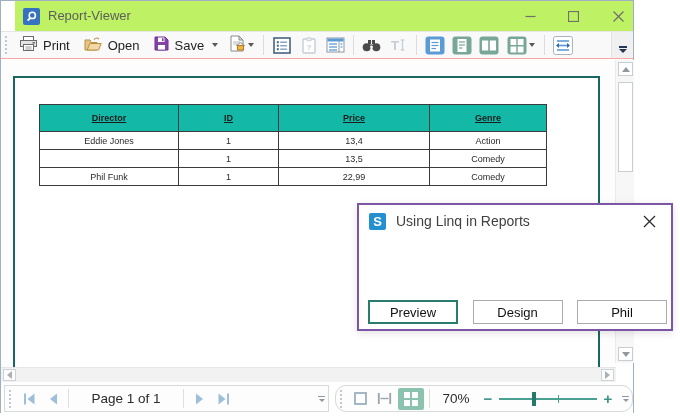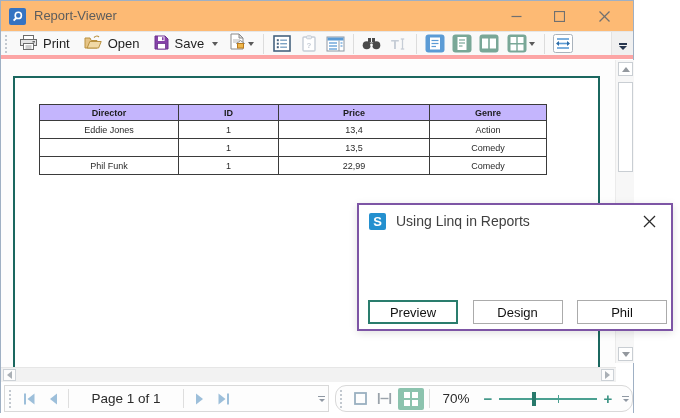--- a/index.html
+++ b/index.html
@@ -5,32 +5,32 @@
   * { margin:0; padding:0; box-sizing:border-box; }
   html,body { width:680px; height:418px; background:#ffffff; overflow:hidden;
               font-family:"Liberation Sans", sans-serif; }
   #screen { position:absolute; left:0; top:0; width:680px; height:418px; background:#ffffff; }
 
   
   .main-window { position:absolute; left:0; top:0; width:634px; height:413px;
                  background:#ffffff; border:1px solid #9fb0c4; }
 
   
-  .titlebar { position:absolute; left:0; top:0; right:0; height:30px; background:#fdba74; }
+  .titlebar { position:absolute; left:14px; top:0; right:0; height:30px; background:#bef264; }
   .app-icon { position:absolute; left:8px; top:7px; width:17px; height:17px; border-radius:2px;
               background:#3573c2; display:flex; align-items:center; justify-content:center; }
   .title-text { position:absolute; left:33px; top:0; height:30px; line-height:30px;
                 font-size:13px; color:#5d5d5d; }
   .win-btn { position:absolute; top:0; width:40px; height:30px; display:flex;
              align-items:center; justify-content:center; }
   .wb-min { left:495px; } .wb-max { left:538px; } .wb-close { left:583px; }
 
   
   .toolbar { position:absolute; left:0; top:30px; right:0; height:28px; background:#f9f9f9;
-             border-top:1px solid #e6e6e6; border-bottom:4px solid #fca5a5;
+             border-top:1px solid #e6e6e6; border-bottom:1px solid #fca5a5;
              display:flex; align-items:center; }
   .grip { width:4px; height:18px; border-left:2px dotted #c2c8cf; margin:0 4px 0 4px; }
   .tb-btn { display:flex; align-items:center; gap:6px; height:24px; padding:0 7px;
             font-size:13px; color:#1f1f1f; }
   .tb-caret { width:0; height:0; border-left:3.5px solid transparent; border-right:3.5px solid transparent;
               border-top:4px solid #5a5a5a; margin-left:2px; }
   .tb-sep { width:1px; height:20px; background:#dcdcdc; margin:0 4px; }
   .tb-icon { width:27px; height:24px; display:flex; align-items:center; justify-content:center; }
   .tb-split { display:flex; align-items:center; height:24px; padding:0 5px; }
   .tb-overflow { position:absolute; right:0; top:0; bottom:0; width:22px; background:#f0f0f0;
@@ -42,21 +42,21 @@
 
   
   .doc-area { position:absolute; left:0; top:59px; width:614px; height:307px;
               background:#fdfdfd; overflow:hidden; }
   .report-page { position:absolute; left:12px; top:16px; width:587px; height:400px;
                  background:#ffffff; border:2px solid #1b675f; }
   table.report-table { position:absolute; left:24px; top:26px; width:507px;
                        border-collapse:collapse; table-layout:fixed; }
   .report-table th, .report-table td { border:1px solid #3b3b3b; text-align:center;
                        vertical-align:middle; padding:0; overflow:hidden; white-space:nowrap; }
-  .report-table th { background:#c4b5fd; height:16px; font-size:9px; font-weight:bold; color:#1c1c1c; }
+  .report-table th { background:#14b8a6; height:27px; font-size:9px; font-weight:bold; color:#1c1c1c;text-decoration:underline; }
   .report-table td { background:#ffffff; height:18px; font-size:9px; color:#2a2a2a; }
   .col-director { width:139px; } .col-id { width:100px; } .col-price { width:151px; } .col-genre { width:117px; }
 
   
   .vscroll { position:absolute; left:614px; top:59px; width:19px; height:303px;
              background:#f7f7f7; border-left:1px solid #ebebeb; }
   .sc-btn { position:absolute; left:2px; width:15px; height:14px; background:#ffffff;
             border:1px solid #c9ced3; display:flex; align-items:center; justify-content:center; }
   .vs-up { top:2px; } .vs-down { top:287px; }
   .vs-thumb { position:absolute; left:2px; top:22px; width:15px; height:90px;

